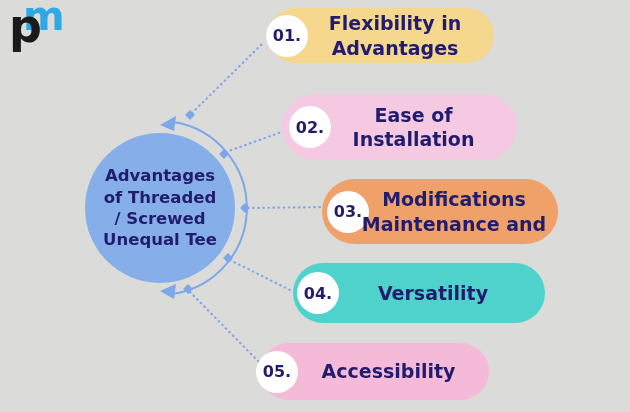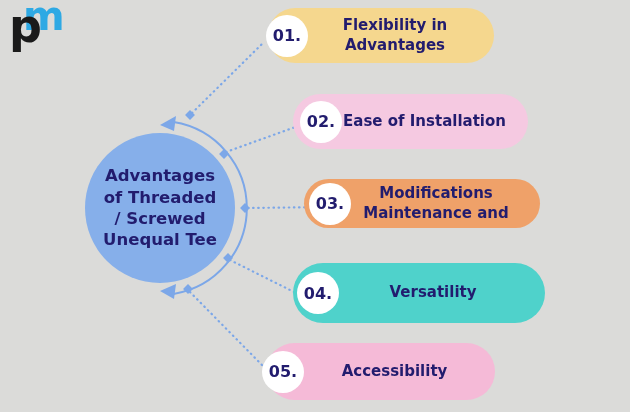--- a/index.html
+++ b/index.html
@@ -52,29 +52,29 @@
   .pill{position:absolute;border-radius:999px;z-index:2;}
   .num-circle{
     position:absolute;top:50%;transform:translateY(-50%);
     width:42px;height:42px;border-radius:50%;background:#ffffff;
     display:flex;align-items:center;justify-content:center;
     color:var(--navy);font-weight:bold;font-size:16px;
   }
   .pill-label{
     position:absolute;inset:0;padding-left:36px;padding-right:8px;
     display:flex;flex-direction:column;align-items:center;justify-content:center;
-    text-align:center;color:var(--navy);font-weight:bold;font-size:15px;line-height:1.28;
+    text-align:center;color:var(--navy);font-weight:bold;font-size:19px;line-height:1.28;
   }
   .pill-label span{display:block;}
 
   .pill1{left:268px;top:8px;width:226px;height:55px;}   .pill1 .num-circle{left:-2px;}
-  .pill2{left:293px;top:94px;width:235px;height:55px;text-decoration:underline;}  .pill2 .num-circle{left:7px;}
-  .pill3{left:304px;top:179px;width:236px;height:49px;} .pill3 .num-circle{left:5px;}
+  .pill2{left:282px;top:94px;width:235px;height:66px;text-decoration:underline;}  .pill2 .num-circle{left:7px;}
+  .pill3{left:322px;top:179px;width:236px;height:65px;} .pill3 .num-circle{left:5px;}
   .pill4{left:293px;top:263px;width:252px;height:60px;} .pill4 .num-circle{left:4px;}
-  .pill5{left:266px;top:343px;width:229px;height:57px;text-decoration:underline;} .pill5 .num-circle{left:-4px;}
+  .pill5{left:260px;top:343px;width:229px;height:57px;text-decoration:underline;} .pill5 .num-circle{left:-4px;}
 </style>
 </head>
 <body>
 
 <div class="logo">
   <span class="logo-m">m</span>
   <span class="logo-p">p</span>
 </div>
 
 <svg class="connectors" width="630" height="412" viewBox="0 0 630 412">

